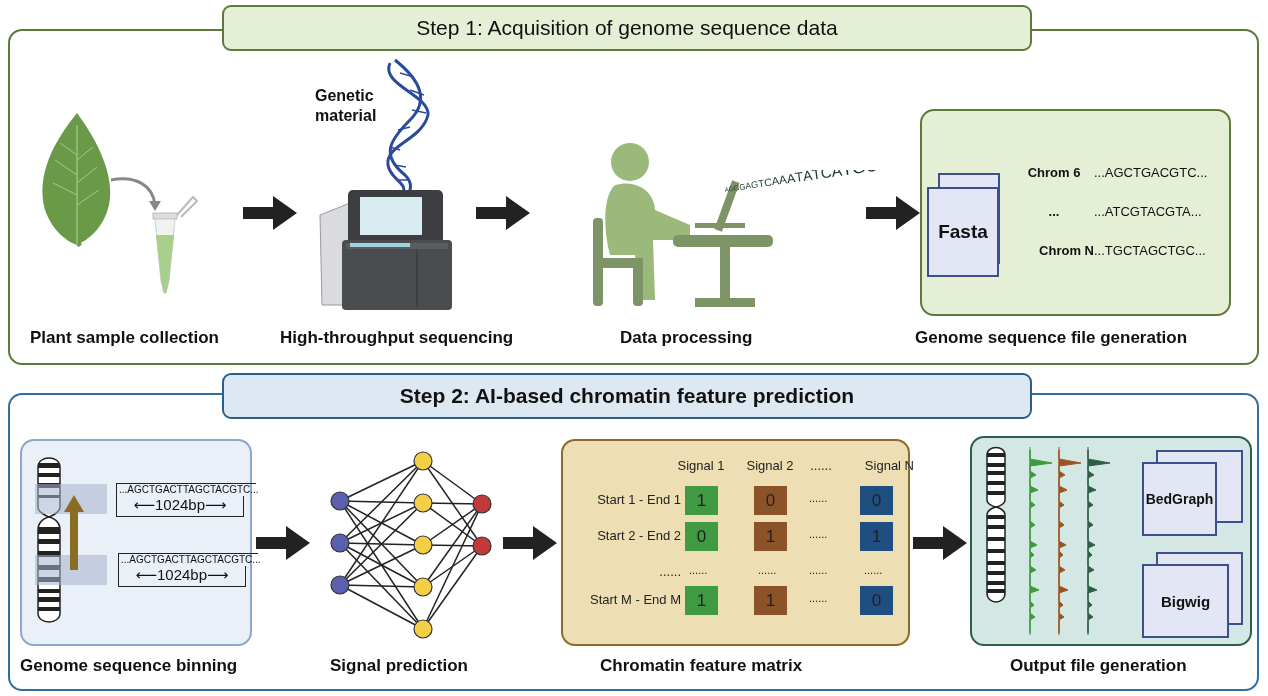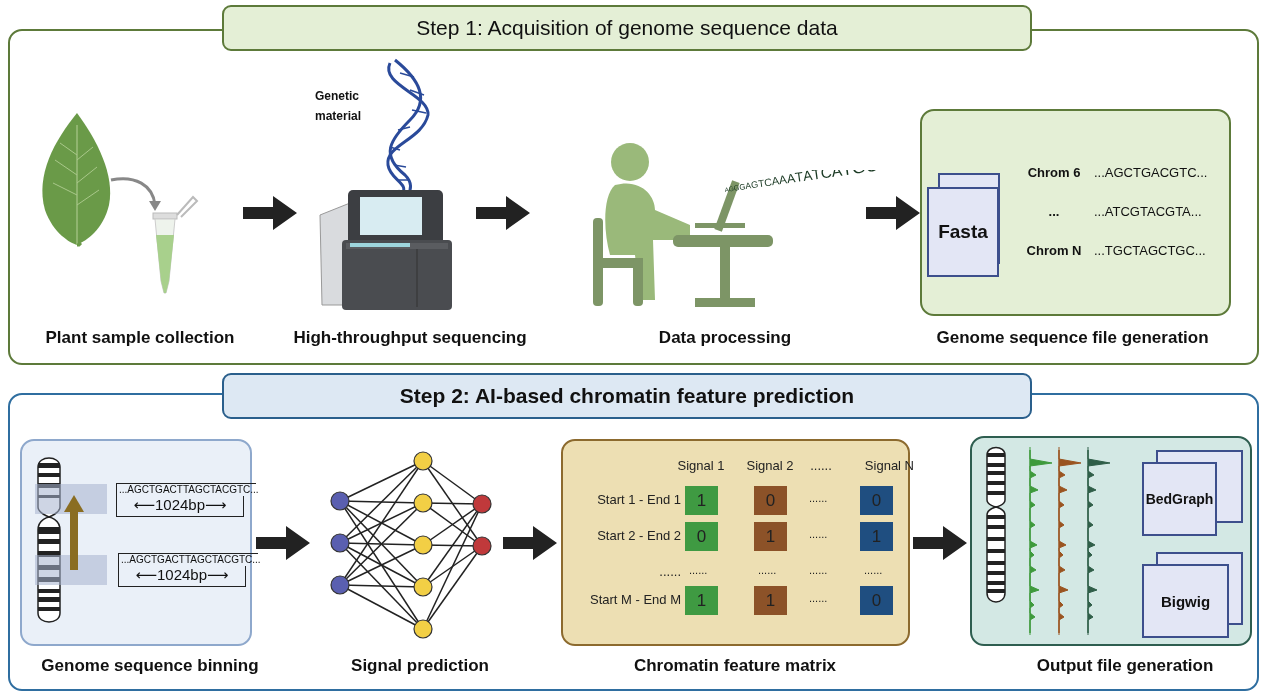--- a/index.html
+++ b/index.html
@@ -2,21 +2,21 @@
 <html><head>
 <meta charset="utf-8">
 <style>
   html,body{margin:0;padding:0;background:#fff;}
   body{width:1268px;height:696px;position:relative;overflow:hidden;font-family:"Liberation Sans","DejaVu Sans",sans-serif;color:#111;}
   .abs{position:absolute;}
   .panel1{left:8px;top:29px;width:1251px;height:336px;border:2.5px solid #5d7a3a;border-radius:14px;box-sizing:border-box;}
   .hdr1{left:222px;top:5px;width:810px;height:46px;background:#e4efd6;border:2.5px solid #5d7a3a;border-radius:9px;box-sizing:border-box;display:flex;align-items:center;justify-content:center;font-weight:normal;font-size:21px;}
   .panel2{left:8px;top:393px;width:1251px;height:298px;border:2.5px solid #2f6ea0;border-radius:14px;box-sizing:border-box;}
   .hdr2{left:222px;top:373px;width:810px;height:46px;background:#dde8f3;border:2.5px solid #2a5f8c;border-radius:9px;box-sizing:border-box;display:flex;align-items:center;justify-content:center;font-weight:bold;font-size:21px;}
-  .caption{font-weight:bold;font-size:17px;text-align:center;white-space:nowrap;}
+  .caption{font-weight:bold;font-size:17px;text-align:left;white-space:nowrap;}
   .arrow{width:54px;height:34px;}
   .fastabox{left:920px;top:109px;width:311px;height:207px;background:#e4efd6;border:2.5px solid #5d7a3a;border-radius:14px;box-sizing:border-box;}
   .doc{background:#e3e6f5;border:2px solid #3d4f8c;box-sizing:border-box;display:flex;align-items:center;justify-content:center;font-weight:bold;}
   .chrom-lbl{font-weight:bold;font-size:13px;}
   .seq{font-size:13px;}
   .binbox{left:20px;top:439px;width:232px;height:207px;background:#eaf0f8;border:2px solid #8ea8cc;border-radius:14px;box-sizing:border-box;}
   .matbox{left:561px;top:439px;width:349px;height:207px;background:#eddfb3;border:2.5px solid #8c6a2e;border-radius:14px;box-sizing:border-box;}
   .outbox{left:970px;top:436px;width:282px;height:210px;background:#d3e8e4;border:2.5px solid #2e5e50;border-radius:14px;box-sizing:border-box;}
   .cell{width:33px;height:29px;display:flex;align-items:center;justify-content:center;font-size:17px;color:#222;}
   .mtxt{font-size:13px;white-space:nowrap;color:#222;}
@@ -50,21 +50,21 @@
 <svg class="abs arrow" style="left:243px;top:196px" viewBox="0 0 54 34">
     <polygon points="0,11 30,11 30,0 54,17 30,34 30,23 0,23" fill="#222"></polygon>
   </svg>
 <svg class="abs arrow" style="left:476px;top:196px" viewBox="0 0 54 34">
     <polygon points="0,11 30,11 30,0 54,17 30,34 30,23 0,23" fill="#222"></polygon>
   </svg>
 <svg class="abs arrow" style="left:866px;top:196px" viewBox="0 0 54 34">
     <polygon points="0,11 30,11 30,0 54,17 30,34 30,23 0,23" fill="#222"></polygon>
   </svg>
 
-<div class="abs" style="left:315px;top:86px;font-weight:bold;font-size:12px;line-height:20px">
+<div class="abs" style="left:315px;top:86px;font-weight:bold;font-size:16px;line-height:20px">
   <div>Genetic</div>
   <div>material</div>
 </div>
 <svg class="abs" style="left:310px;top:55px" width="160" height="260">
   <g fill="none" stroke-width="3">
     <path d="M85,5 C110,25 120,45 100,65 C80,85 70,100 95,120 C110,135 90,150 88,135" stroke="#2a4a9a"></path>
     <path d="M80,8 C70,30 120,40 118,60 C112,85 75,90 78,110 C80,125 100,128 92,140" stroke="#2a4a9a"></path>
     <g stroke="#2a4a9a" stroke-width="1.5">
       <line x1="90" y1="18" x2="104" y2="22"></line>
         <line x1="100" y1="35" x2="114" y2="40"></line>
@@ -114,21 +114,21 @@
 <div class="abs" style="left:1014px;top:153px;width:212px">
   <div style="display:flex;height:39px;align-items:center">
       <span class="chrom-lbl" style="width:80px;text-align:center">Chrom 6</span>
       <span class="seq">...AGCTGACGTC...</span>
     </div>
   <div style="display:flex;height:39px;align-items:center">
       <span class="chrom-lbl" style="width:80px;text-align:center">...</span>
       <span class="seq">...ATCGTACGTA...</span>
     </div>
   <div style="display:flex;height:39px;align-items:center">
-      <span class="chrom-lbl" style="width:80px;text-align:center">Chrom N</span>
+      <span class="chrom-lbl" style="width:80px;text-align:right">Chrom N</span>
       <span class="seq">...TGCTAGCTGC...</span>
     </div>
 </div>
 <div class="abs caption" style="left:915px;top:328px;width:315px">Genome sequence file generation</div>
 
 <div class="abs panel2"></div>
 <div class="abs hdr2">
     <span>Step 2: AI-based chromatin feature prediction</span>
   </div>
 

